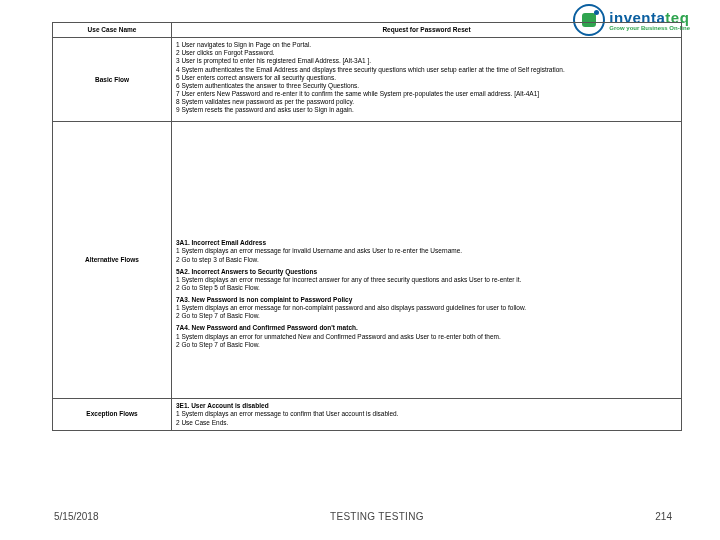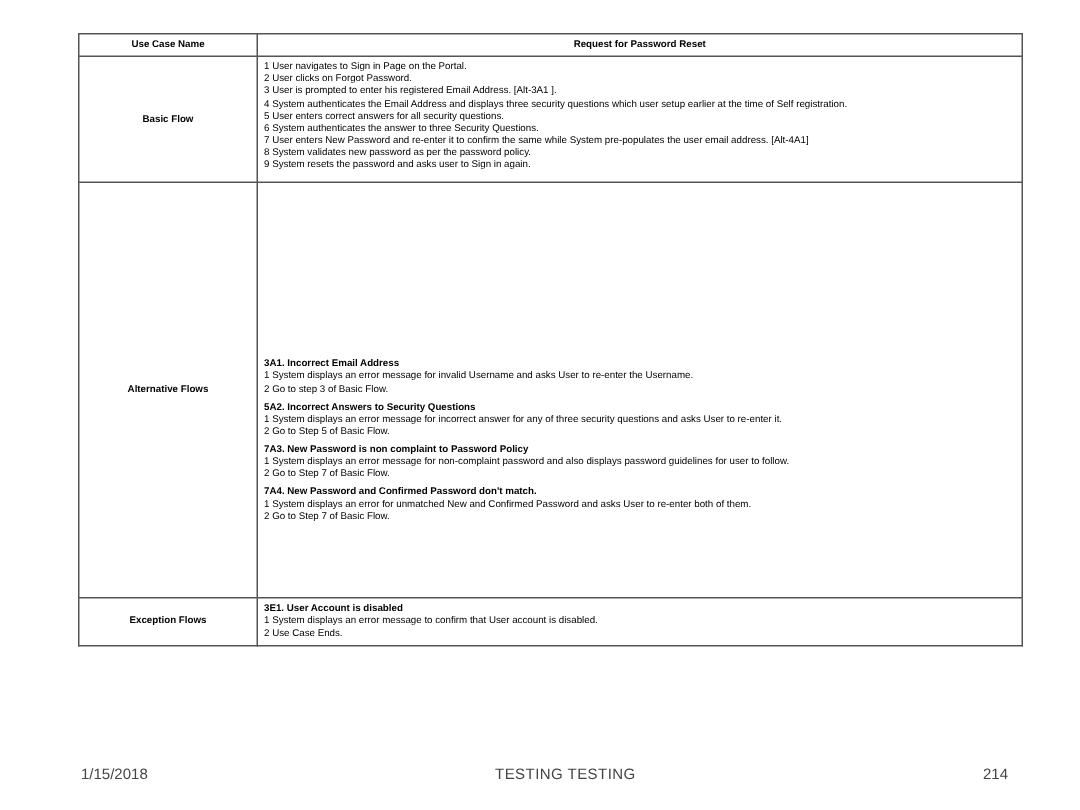--- a/index.html
+++ b/index.html
@@ -22,20 +22,29 @@
   .blk div{margin:0}
   .footer{position:absolute;left:0;bottom:18px;width:720px;display:flex;justify-content:space-between;align-items:center;padding:0 48px 0 54px;box-sizing:border-box;font-size:10px}
   .footer .date{color:#444}
   .footer .title{color:#444;letter-spacing:0.3px}
   .footer .pg{color:#444}
 </style>
 </head>
 <body>
 <div class="page">
 
+<div class="logo">
+  <div class="logo-badge">
+        <div class="inner"></div>
+      </div>
+  <div class="logo-text">
+    <div class="main"><span class="b">inventa</span><span class="g">teq</span></div>
+    <div class="sub">Grow your Business On-line</div>
+  </div>
+</div>
 
 <table class="uc">
   <tbody>
         <tr>
     <td class="lbl">Use Case Name</td>
     <td class="hdr">Request for Password Reset</td>
   </tr>
   <tr>
     <td class="lbl">Basic Flow</td>
     <td id="basicFlowCell">
@@ -85,18 +94,18 @@
             <div class="blk" style="margin-bottom: 0px;">
               <div>1 System displays an error message to confirm that User account is disabled.</div>
               <div>2 Use Case Ends.</div>
             </div>
           </td>
   </tr>
 </tbody>
     </table>
 
 <div class="footer">
-  <div class="date">1/15/2018</div>
+  <div class="date">5/15/2018</div>
   <div class="title">TESTING TESTING</div>
   <div class="pg">214</div>
 </div>
 
 </div>
 
 </body></html>

